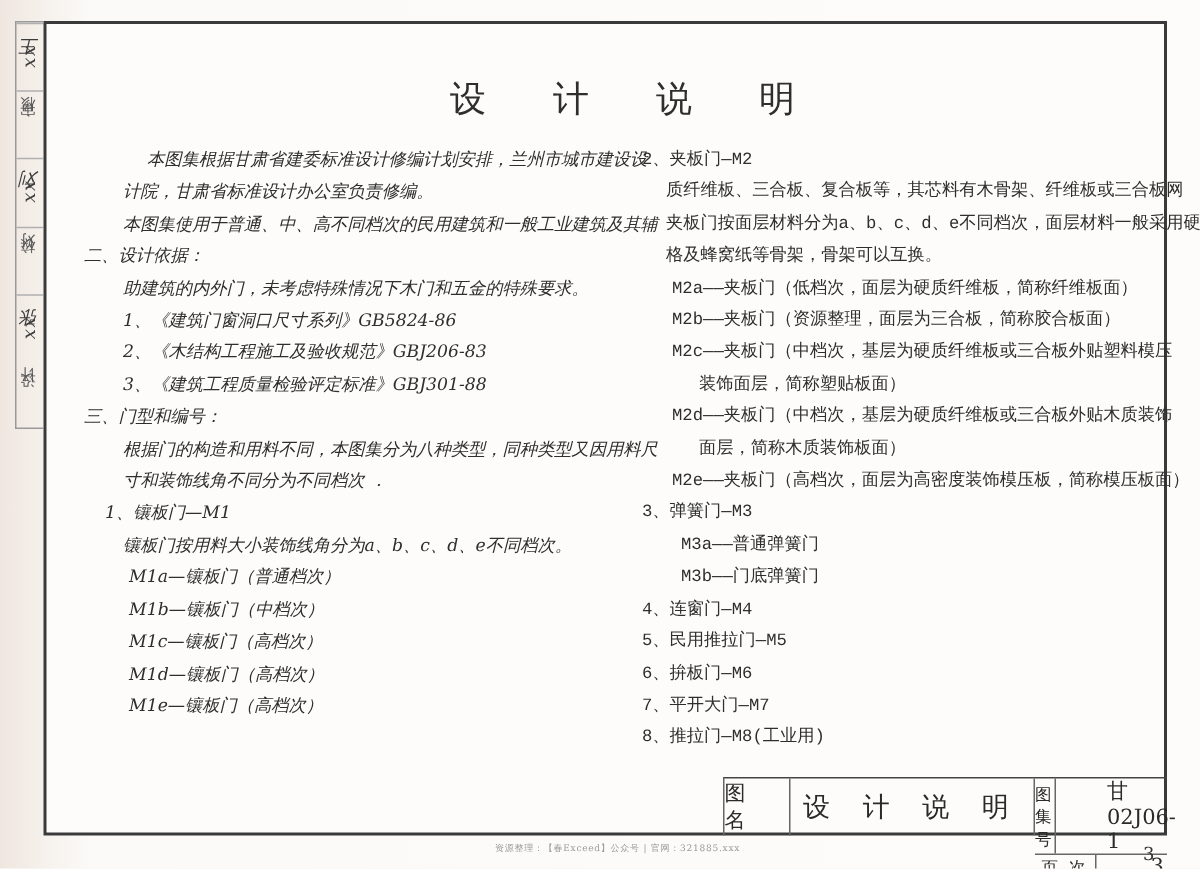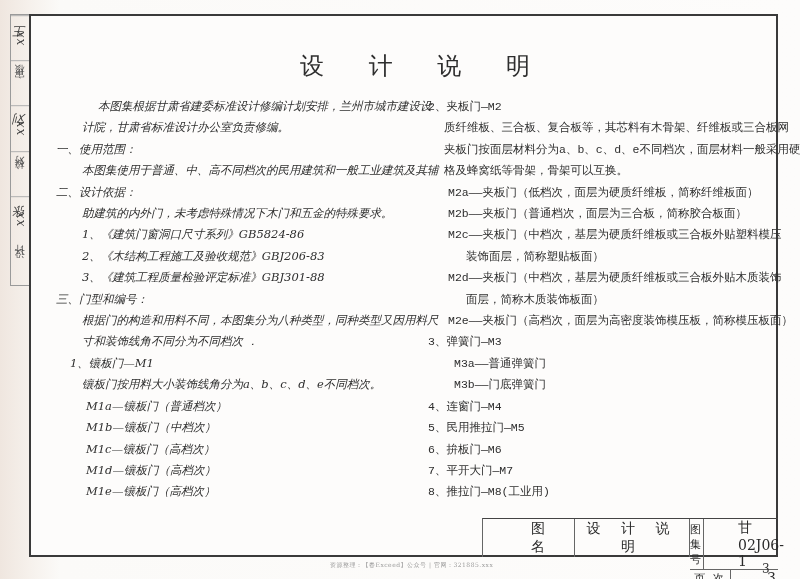--- a/index.html
+++ b/index.html
@@ -38,29 +38,29 @@
     position:absolute; font-size:11.5px; line-height:21.4px; color:#2e2e2e;
   }
   .col-left { left:56px; top:96px; width:350px;font-style:italic; }
   .col-right { left:428px; top:96px; width:340px;font-family:Liberation Mono, monospace; }
   .line { white-space:nowrap; }
   .ind1 { padding-left:26px; }
   .ind2 { padding-left:42px; }
   .title-block {
     position:absolute; left:482px; top:518px; width:296px; height:39px;
     border-top:1.5px solid #444; border-left:1px solid #666; box-sizing:border-box;
-    display:flex; font-size:13px;padding-left:48px;
+    display:flex; font-size:13px;
   }
   .tb-label {
     width:43px; border-right:1px solid #666; display:flex; align-items:center; justify-content:center;
     letter-spacing:6px; font-size:14px;
   }
   .tb-name {
     flex:1; border-right:1px solid #666; display:flex; align-items:center; justify-content:center;
-    letter-spacing:8px; font-size:14px;text-align:center;
+    letter-spacing:8px; font-size:18px;text-align:center;
   }
   .tb-right { width:88px; display:flex; flex-direction:column; }
   .tb-row { flex:1; display:flex; border-bottom:1px solid #666;gap:34px; }
   .tb-row:last-child { border-bottom:none; }
   .tb-k { width:40px; border-right:1px solid #666; display:flex; align-items:center; justify-content:center; font-size:11px; letter-spacing:2px; }
   .tb-v { flex:1; display:flex; align-items:center; justify-content:center; font-size:14px; }
   .page-no { position:absolute; left:762px; top:562px; font-size:12px; color:#333; }
   .watermark { position:absolute; left:330px; top:561px; font-size:6px; color:#9a9a9a; letter-spacing:0.5px; }
 </style>
 </head>
@@ -82,21 +82,20 @@
   <div class="title">
     <span>设</span>
     <span>计</span>
     <span>说</span>
     <span>明</span>
   </div>
 
   <div class="col col-left">
     <div class="line ind2">本图集根据甘肃省建委标准设计修编计划安排，兰州市城市建设设</div>
     <div class="line ind1">计院，甘肃省标准设计办公室负责修编。</div>
-    <div class="line">一、使用范围：</div>
     <div class="line ind1">本图集使用于普通、中、高不同档次的民用建筑和一般工业建筑及其辅</div>
     <div class="line">二、设计依据：</div>
     <div class="line ind1">助建筑的内外门，未考虑特殊情况下木门和五金的特殊要求。</div>
     <div class="line ind1">1、《建筑门窗洞口尺寸系列》GB5824-86</div>
     <div class="line ind1">2、《木结构工程施工及验收规范》GBJ206-83</div>
     <div class="line ind1">3、《建筑工程质量检验评定标准》GBJ301-88</div>
     <div class="line">三、门型和编号：</div>
     <div class="line ind1">根据门的构造和用料不同，本图集分为八种类型，同种类型又因用料尺</div>
     <div class="line ind1">寸和装饰线角不同分为不同档次 ．</div>
     <div class="line ind1" style="padding-left:14px">1、镶板门—M1</div>
@@ -107,21 +106,21 @@
     <div class="line" style="padding-left:30px">M1d—镶板门（高档次）</div>
     <div class="line" style="padding-left:30px">M1e—镶板门（高档次）</div>
   </div>
 
   <div class="col col-right">
     <div class="line">2、夹板门—M2</div>
     <div class="line" style="padding-left:16px">质纤维板、三合板、复合板等，其芯料有木骨架、纤维板或三合板网</div>
     <div class="line" style="padding-left:16px">夹板门按面层材料分为a、b、c、d、e不同档次，面层材料一般采用硬</div>
     <div class="line" style="padding-left:16px">格及蜂窝纸等骨架，骨架可以互换。</div>
     <div class="line" style="padding-left:20px">M2a——夹板门（低档次，面层为硬质纤维板，简称纤维板面）</div>
-    <div class="line" style="padding-left:20px">M2b——夹板门（普通档次，面层为三合板，简称胶合板面）</div>
+    <div class="line" style="padding-left:20px">M2b——夹板门（资源整理，面层为三合板，简称胶合板面）</div>
     <div class="line" style="padding-left:20px">M2c——夹板门（中档次，基层为硬质纤维板或三合板外贴塑料模压</div>
     <div class="line" style="padding-left:38px">装饰面层，简称塑贴板面）</div>
     <div class="line" style="padding-left:20px">M2d——夹板门（中档次，基层为硬质纤维板或三合板外贴木质装饰</div>
     <div class="line" style="padding-left:38px">面层，简称木质装饰板面）</div>
     <div class="line" style="padding-left:20px">M2e——夹板门（高档次，面层为高密度装饰模压板，简称模压板面）</div>
     <div class="line">3、弹簧门—M3</div>
     <div class="line" style="padding-left:26px">M3a——普通弹簧门</div>
     <div class="line" style="padding-left:26px">M3b——门底弹簧门</div>
     <div class="line">4、连窗门—M4</div>
     <div class="line">5、民用推拉门—M5</div>

